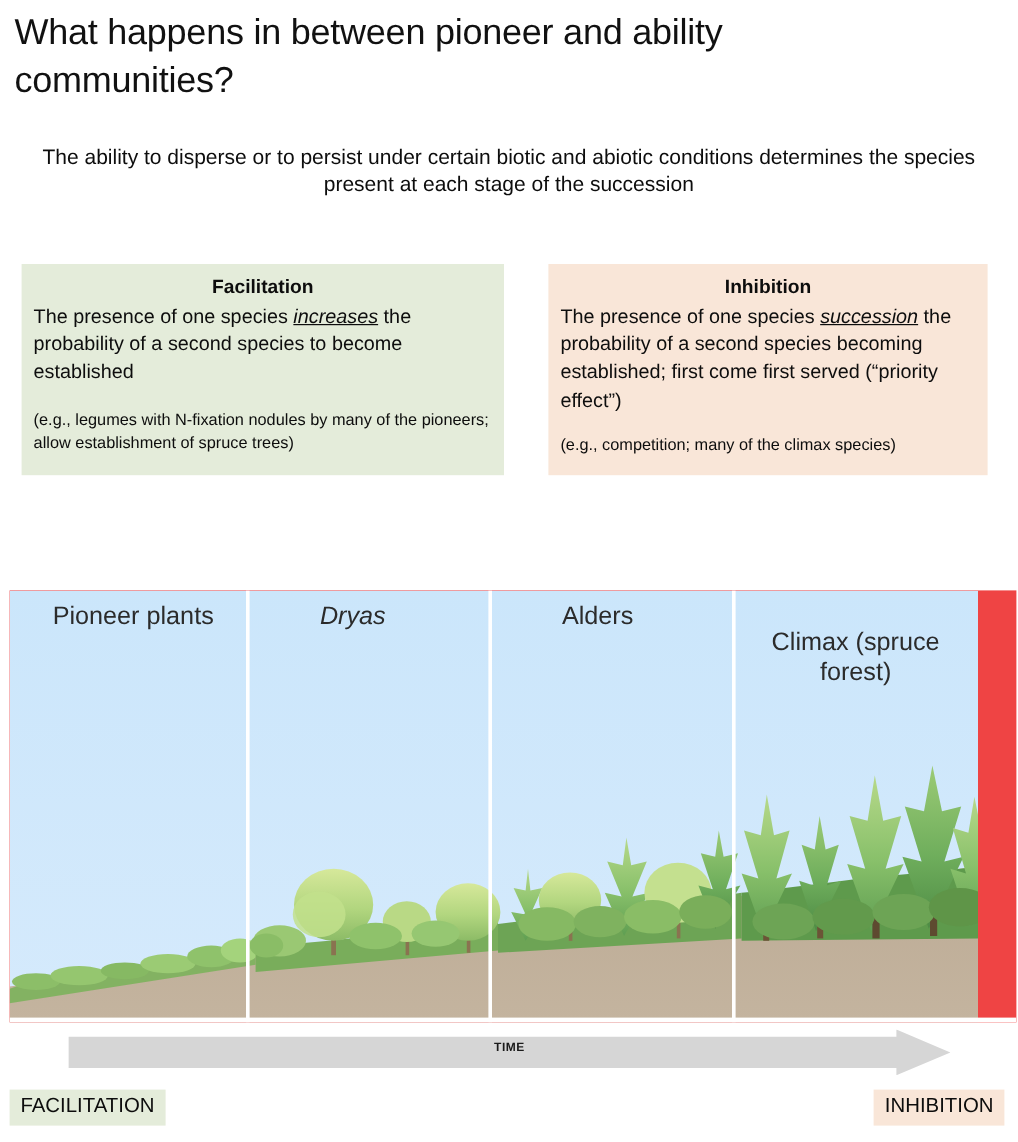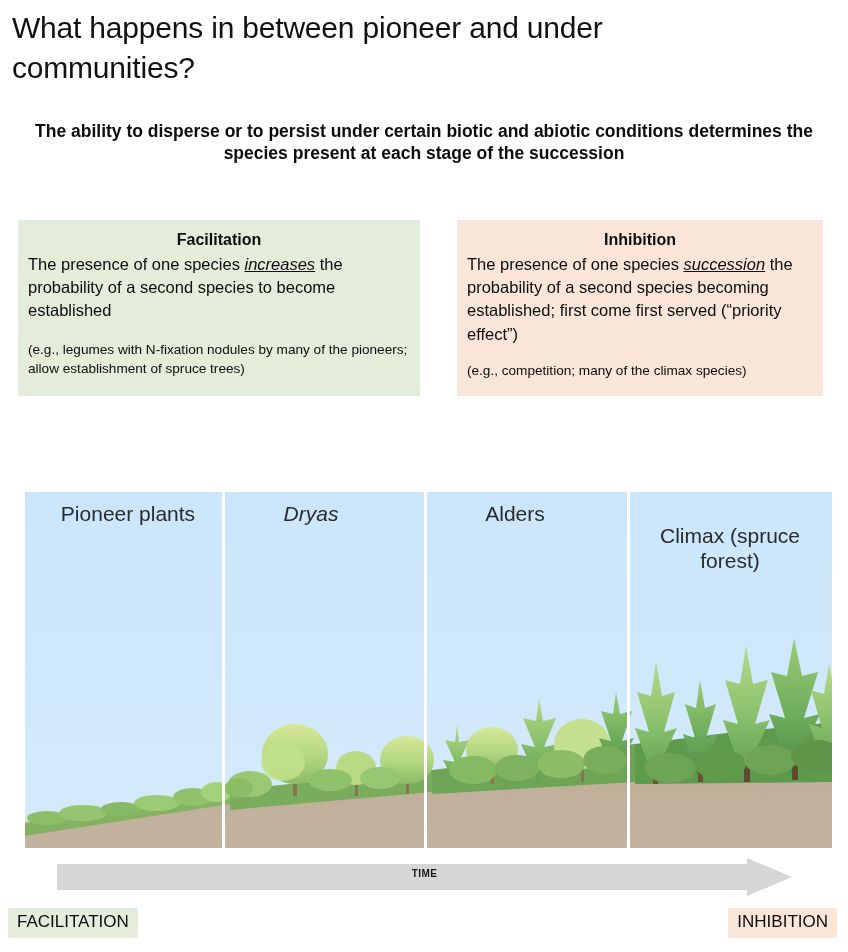--- a/index.html
+++ b/index.html
@@ -31,21 +31,21 @@
 
   
   .subtitle {
     position: absolute;
     left: 24px;
     top: 120px;
     width: 800px;
     text-align: center;
     font-size: 17.5px;
     line-height: 1.28;
-    font-weight: 700;
+    font-weight: 400;
     color: #0d0d0d;
   }
 
   
   .concept-box {
     position: absolute;
     box-sizing: border-box;
     padding: 9px 10px 10px 10px;
   }
   .concept-box.facilitation {
@@ -86,26 +86,27 @@
     font-size: 13.6px;
     line-height: 1.4;
     color: #0d0d0d;
   }
   .facilitation .concept-example { bottom: 18px; }
   .inhibition .concept-example { bottom: 16px; }
 
   
   .figure {
     position: absolute;
-    left: 25px;
+    left: 8px;
     top: 492px;
     width: 807px;
     height: 360px;
-    background: #f0abfc;
+    background: #ef4444;
     overflow: hidden;
+    padding-left: 32px;
   }
 
   
   .stage-label {
     position: absolute;
     top: 10px;
     text-align: center;
     font-size: 21px;
     line-height: 1.18;
     color: #2b2b2b;
@@ -168,21 +169,21 @@
   }
   .tag.inhibition-tag {
     right: 11px;
     top: 908px;
     background: #f9e6d8;
   }
 </style>
 </head>
 <body>
 
-<div class="title">What happens in between pioneer and under communities?</div>
+<div class="title">What happens in between pioneer and ability communities?</div>
 
 <div class="subtitle">The ability to disperse or to persist under certain biotic and abiotic conditions determines the species present at each stage of the succession</div>
 
 <div class="concept-box facilitation">
   <div class="concept-heading">Facilitation</div>
   <div class="concept-body"><span>The presence of one species </span><span class="u">increases</span><span> the probability of a second species to become established</span></div>
   <div class="concept-example">(e.g., legumes with N-fixation nodules by many of the pioneers; allow establishment of spruce trees)</div>
 </div>
 
 <div class="concept-box inhibition">

